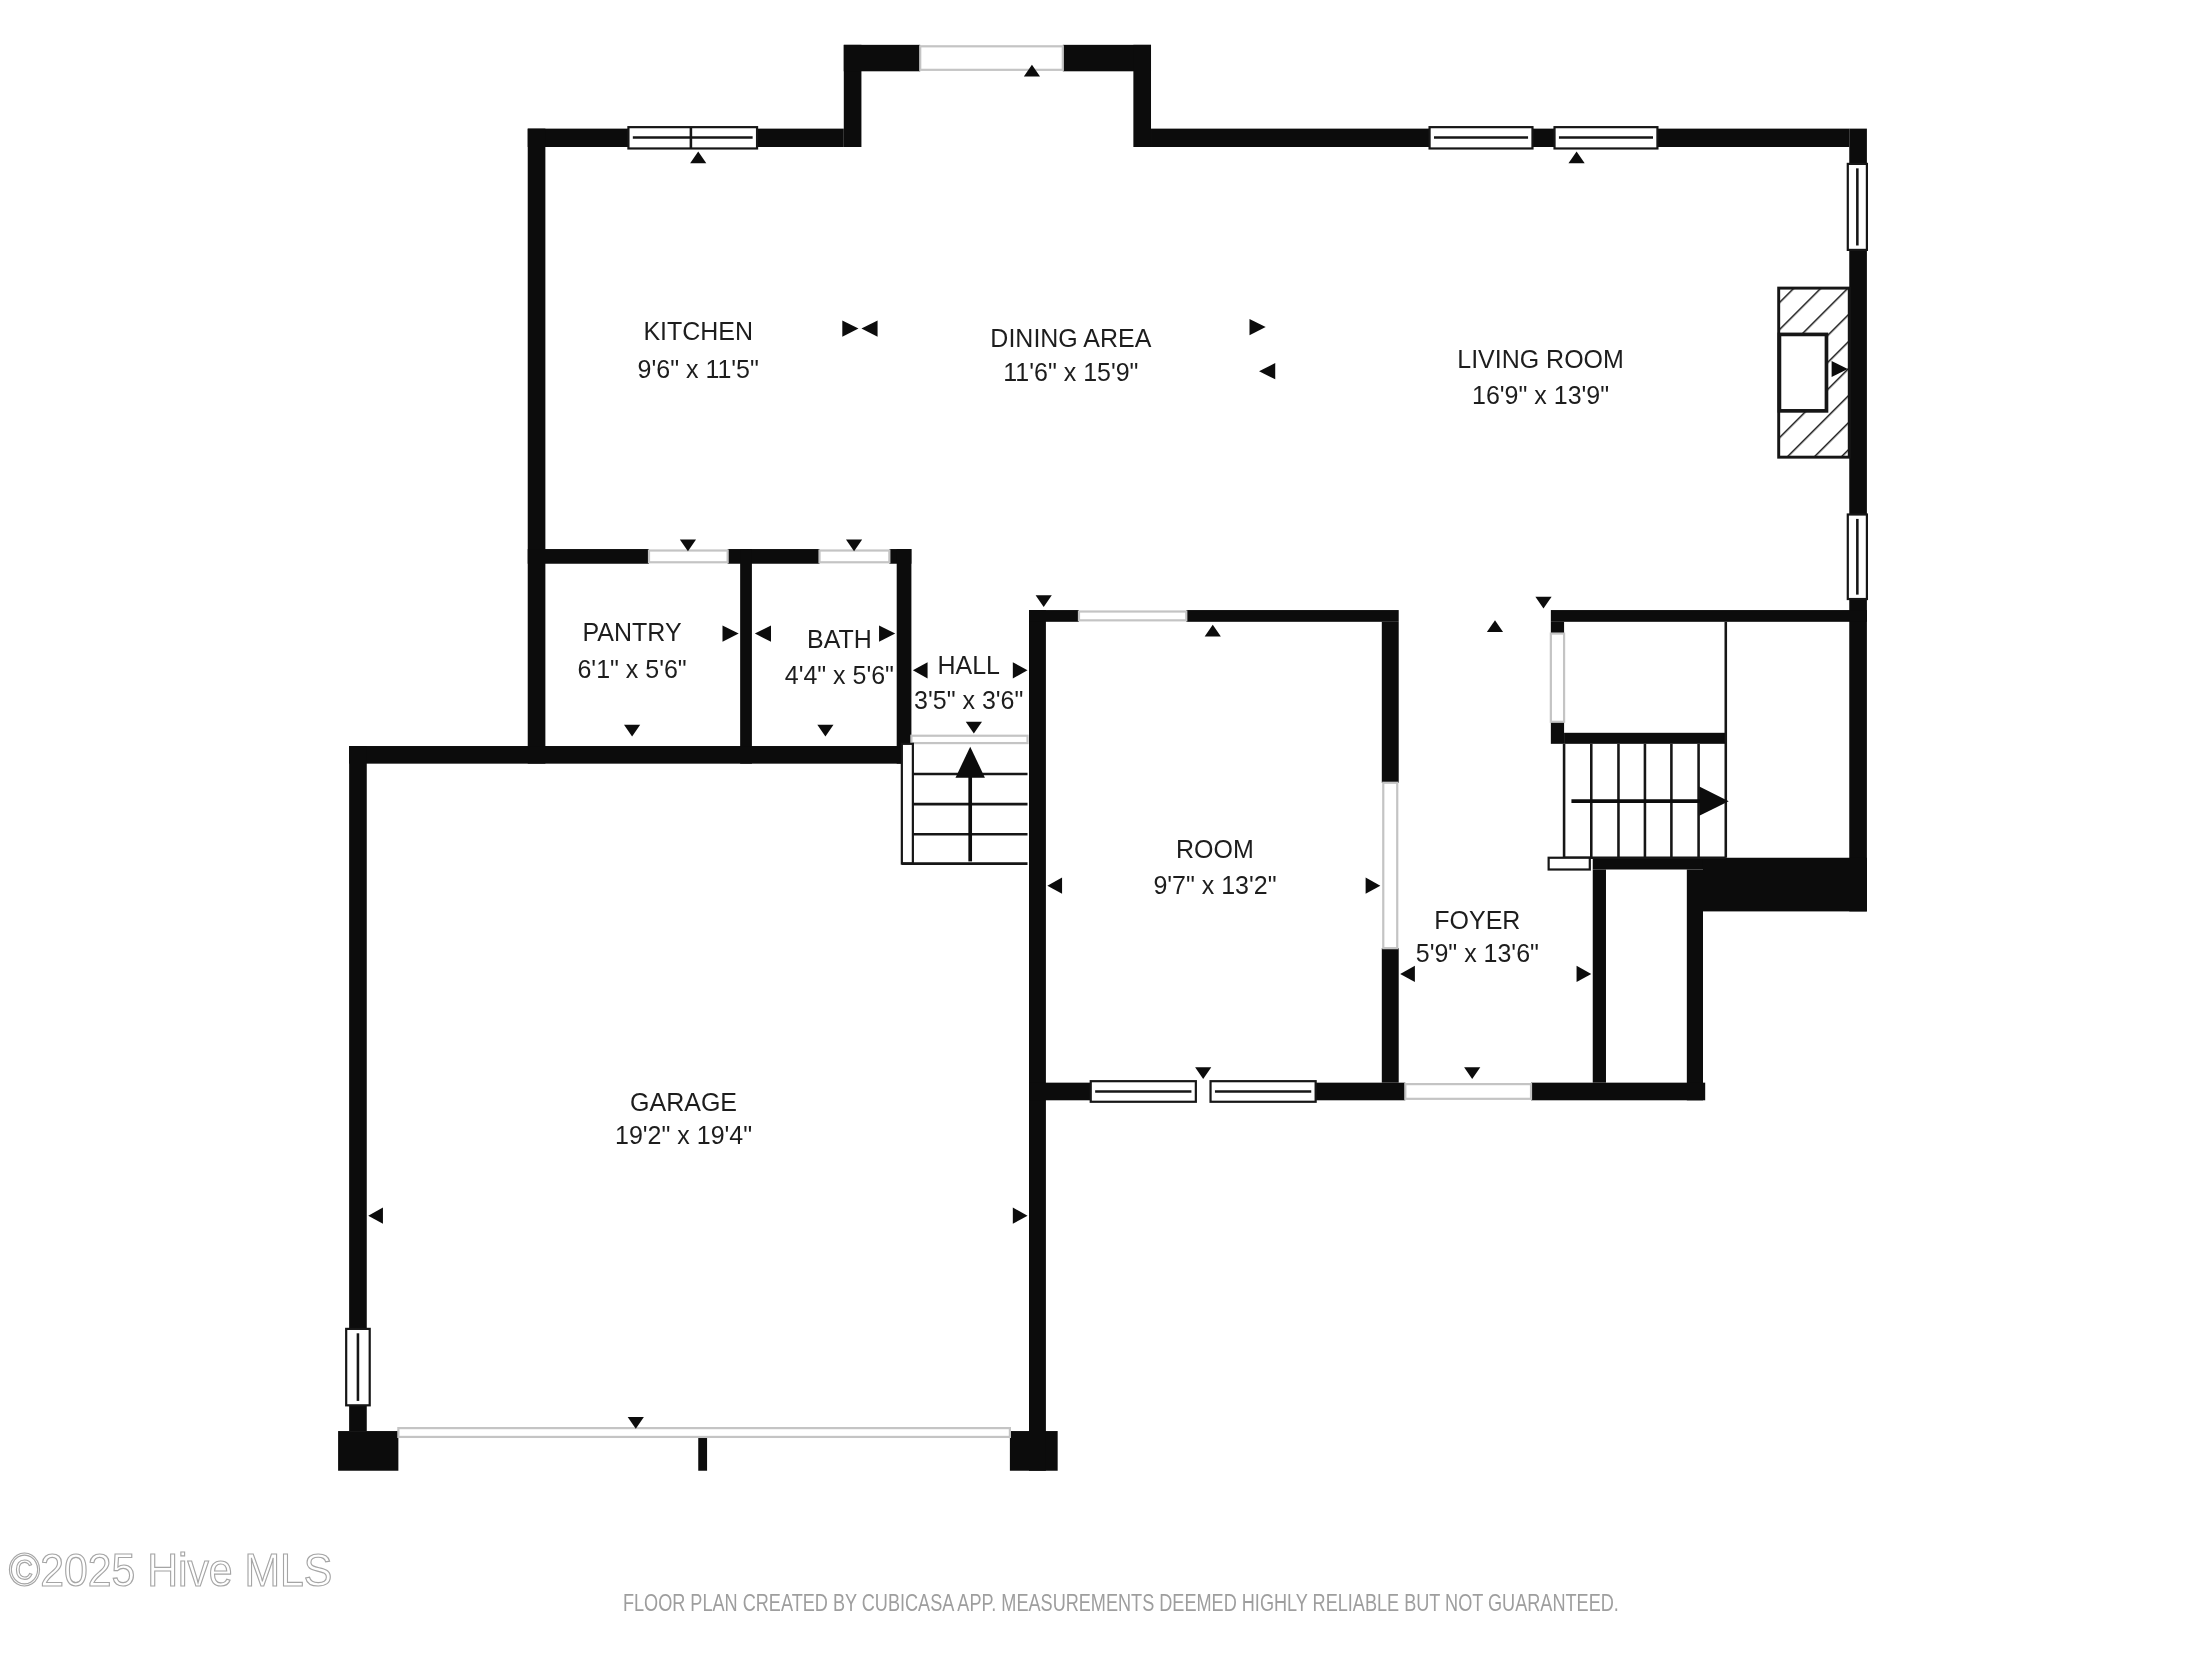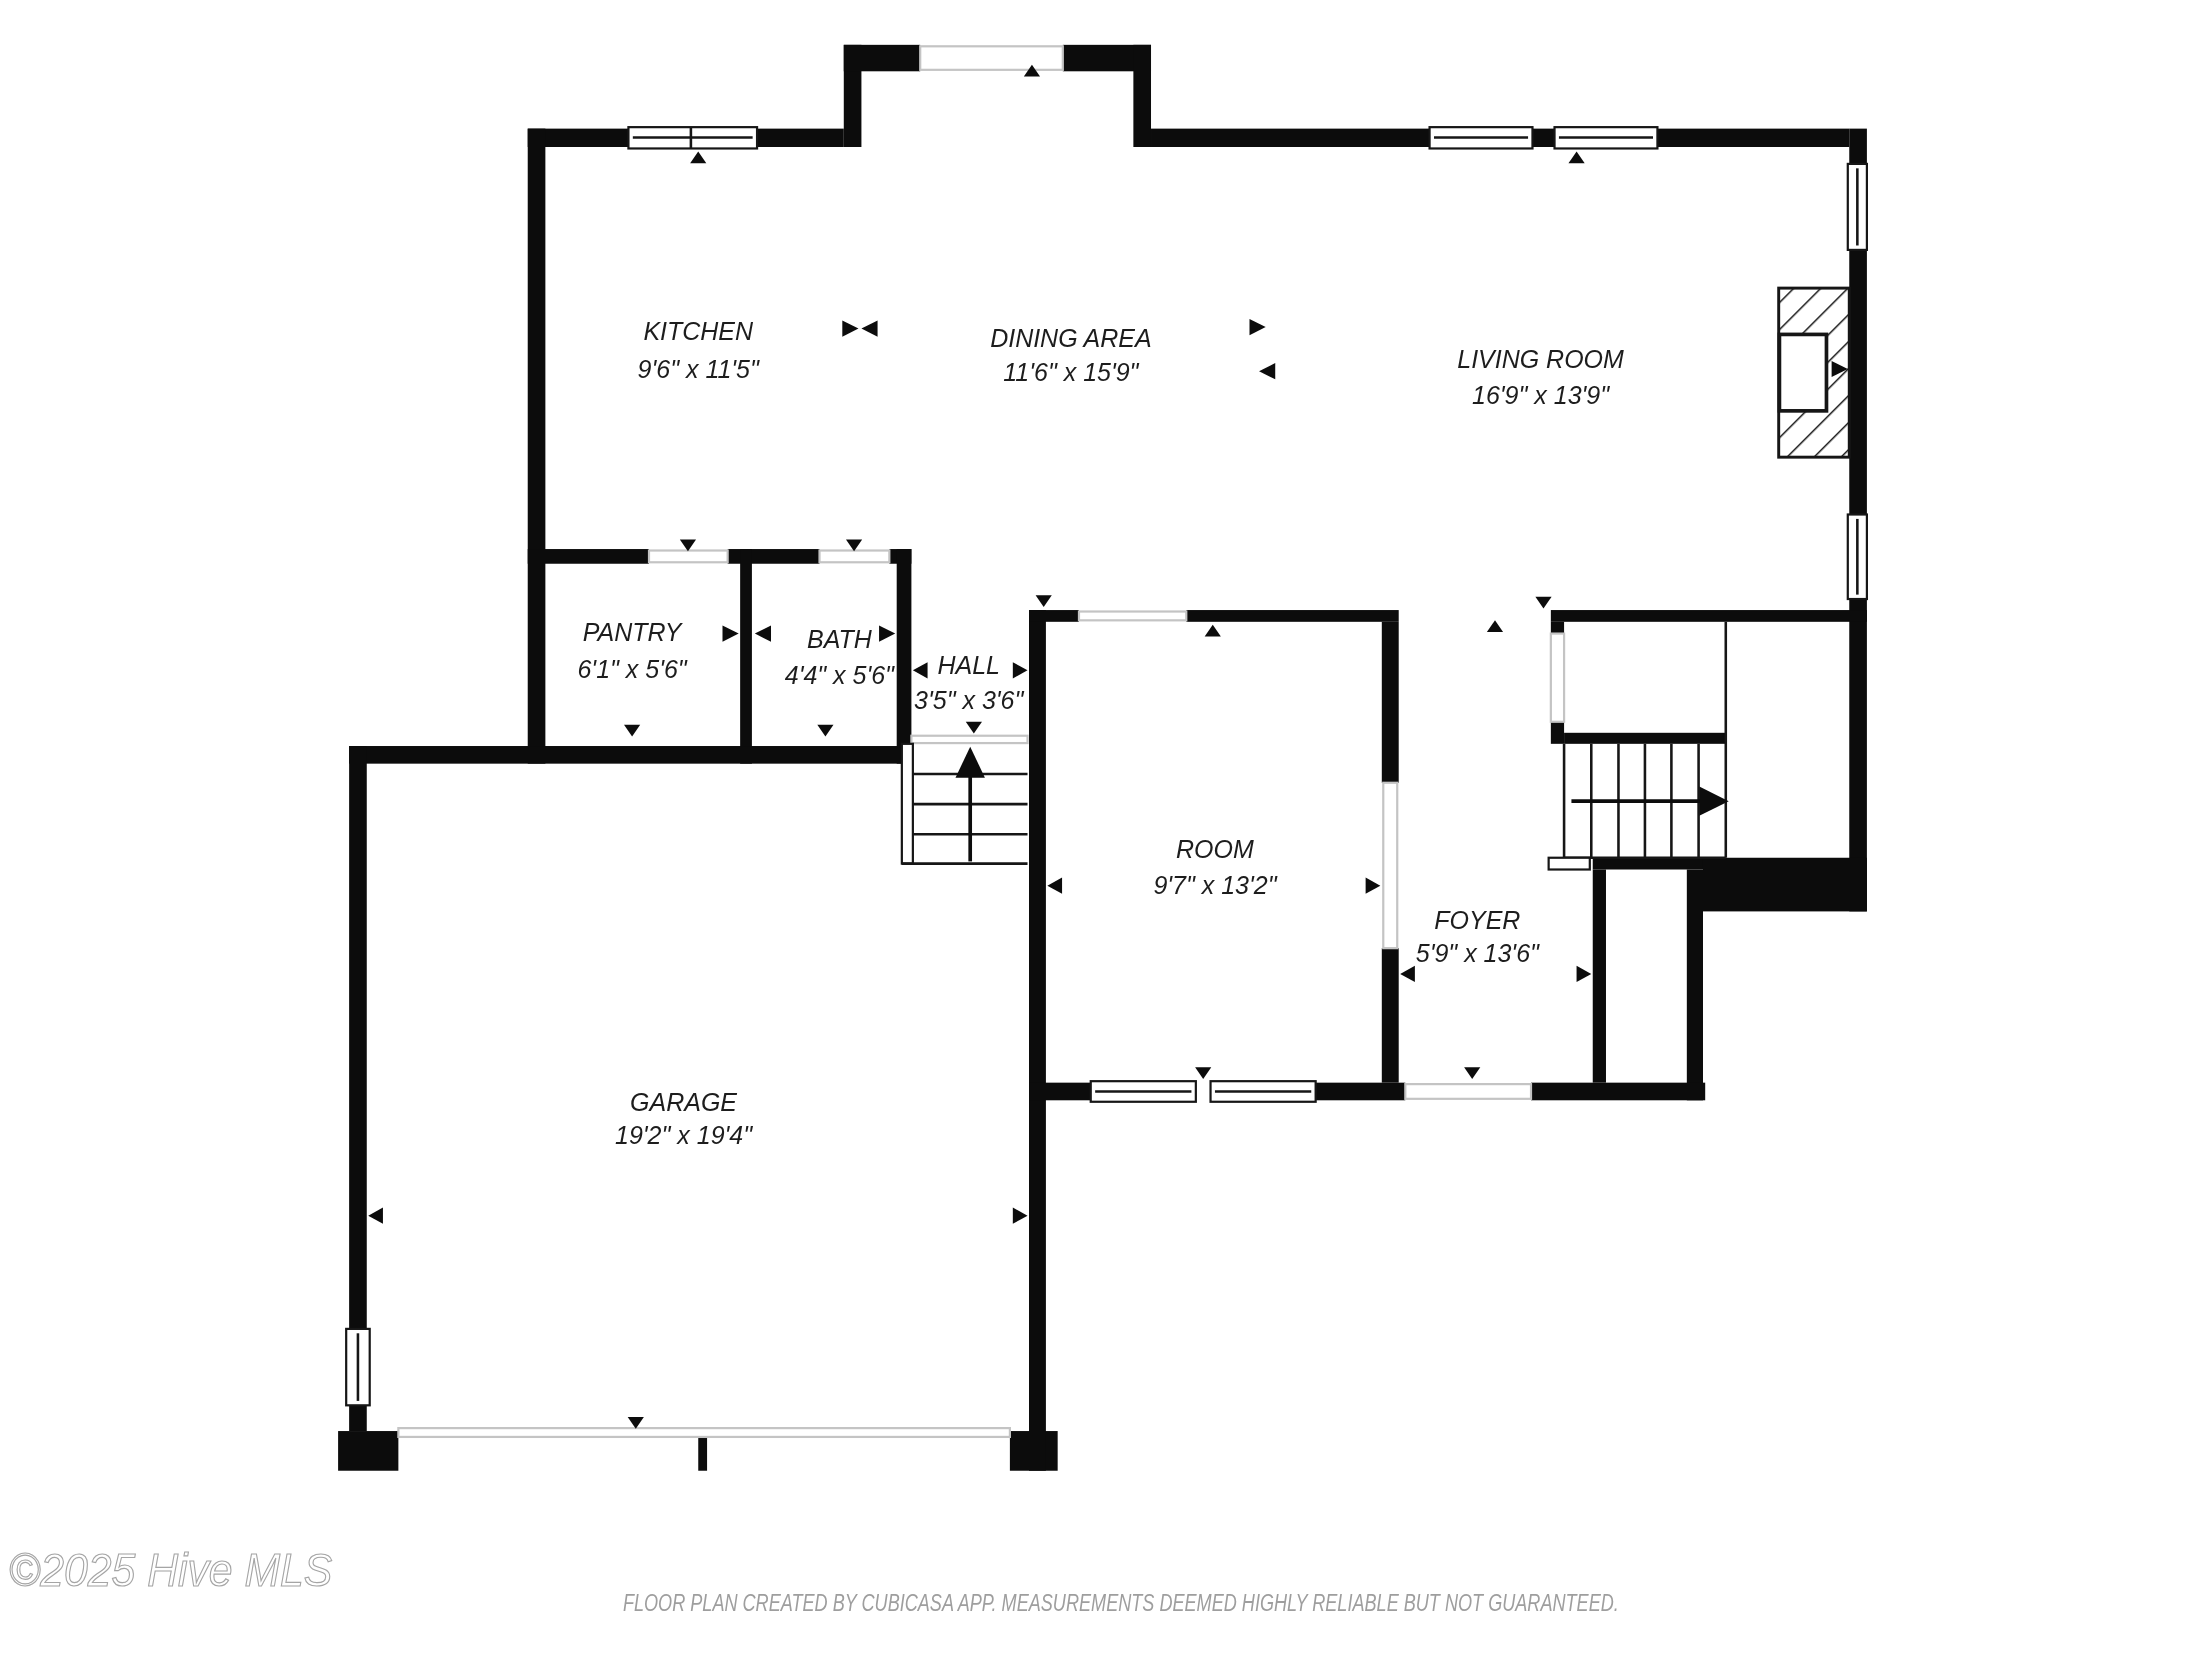--- a/index.html
+++ b/index.html
@@ -1,16 +1,16 @@
 <!DOCTYPE html>
 <html style="font-size:11.8px"><head>
 <meta charset="utf-8">
 <style>
   html,body{margin:0;padding:0;background:#ffffff;}
-  .page{position:relative;width:100%;background:#ffffff;font-style:italic;}
+  .page{position:relative;width:100%;background:#ffffff;}
   svg{display:block;width:100%;height:auto;background:#ffffff;}
   .wall{fill:#0c0c0c;}
   .open{fill:#ffffff;stroke:#c4c4c4;stroke-width:3;}
   .win{fill:#ffffff;stroke:#161616;stroke-width:3;}
   .ln{stroke:#161616;stroke-width:3.5;fill:none;}
   .mk{fill:#0c0c0c;stroke:none;}
   .nm{font-family:"Liberation Sans",sans-serif;font-size:34px;fill:#1d1d1d;}
   .dm{font-family:"Liberation Sans",sans-serif;font-size:34px;fill:#1d1d1d;}
   .wm{font-family:"Liberation Sans",sans-serif;font-size:62px;fill:#ffffff;stroke:#a5a5a5;stroke-width:1.6;}
   .ft{font-family:"Liberation Sans",sans-serif;font-size:32px;fill:#9e9e9e;}

